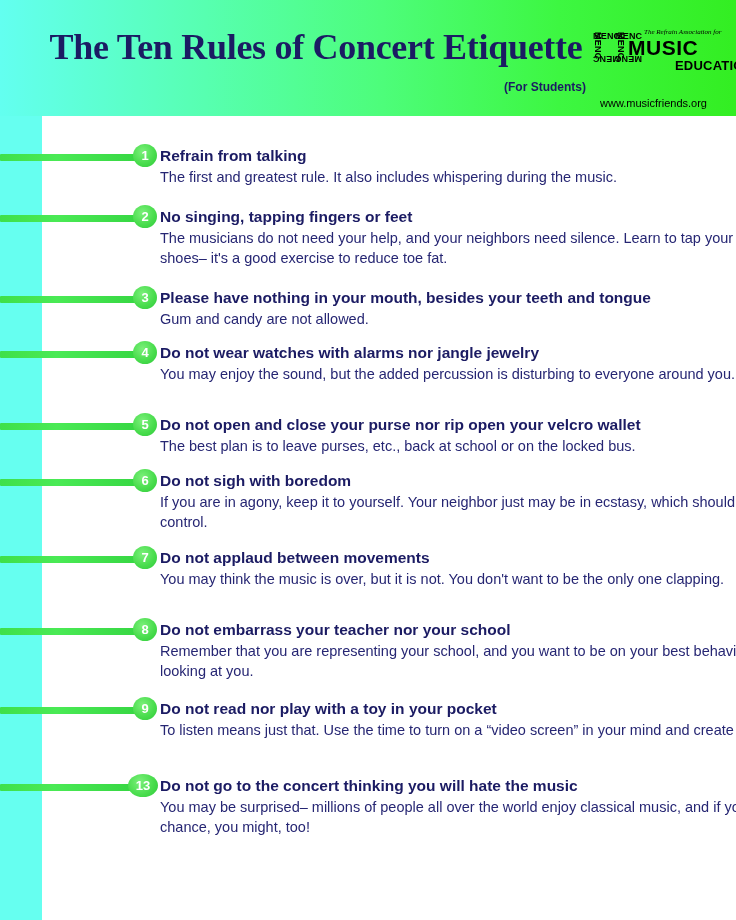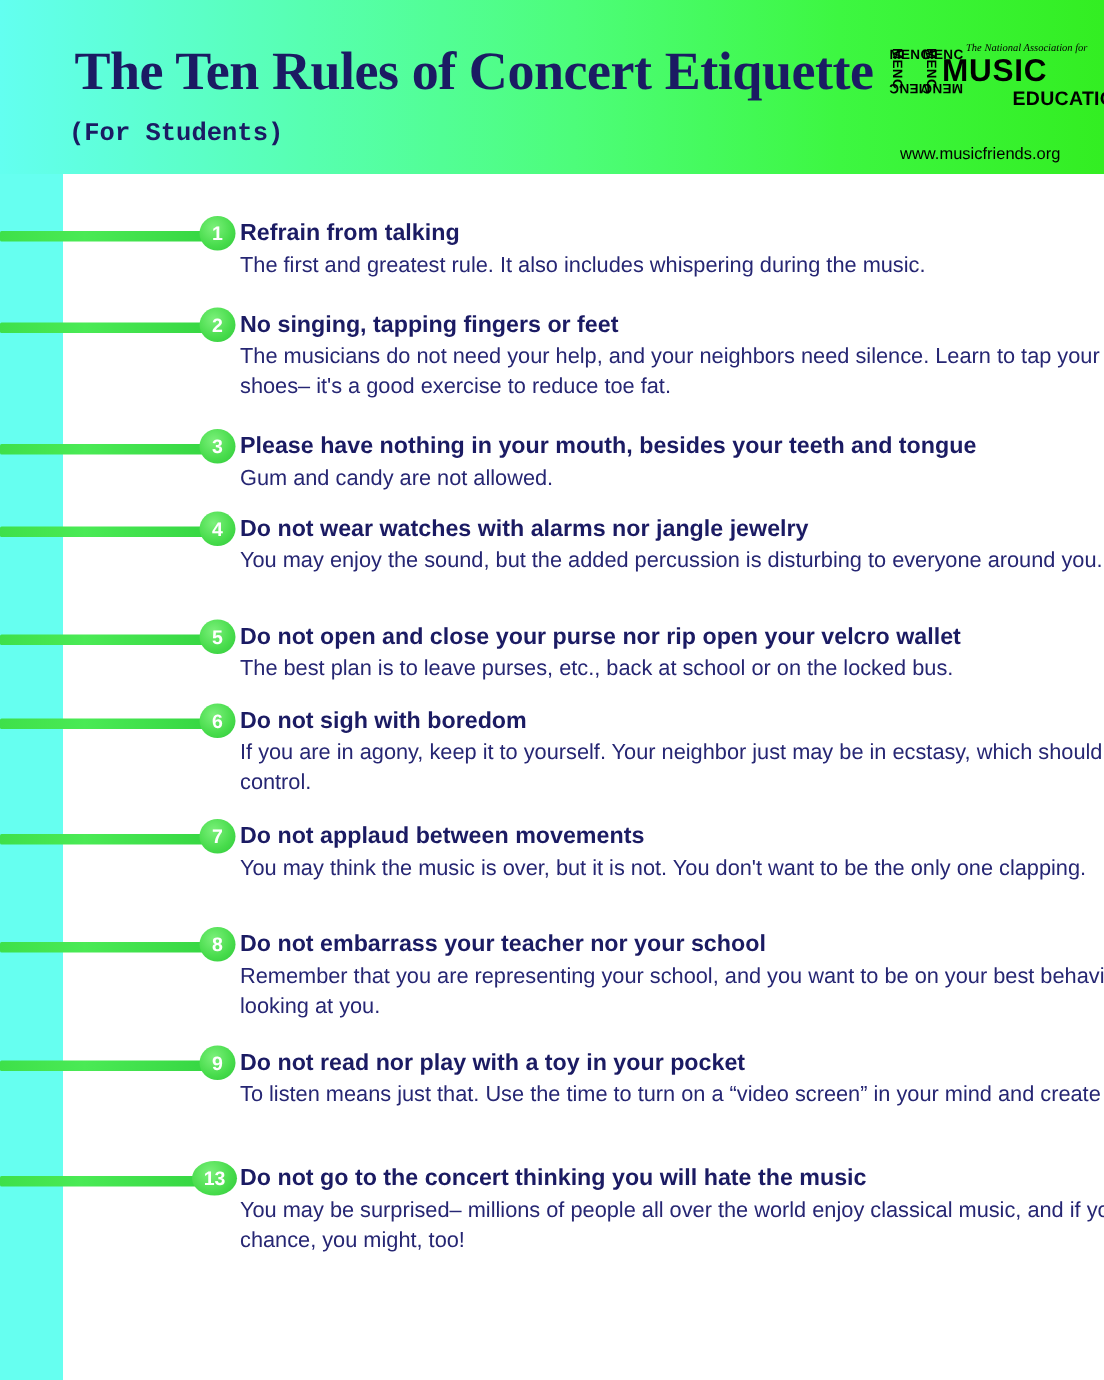--- a/index.html
+++ b/index.html
@@ -55,24 +55,24 @@
     line-height: 40px;
     letter-spacing: -0.3px;
     color: #1b1b63;
     white-space: nowrap;
   }
   .header-subtitle {
     position: absolute;
     left: 46px;
     top: 80px;
     width: 540px;
-    text-align: left;
-    font-family: Liberation Mono, monospace;
-    font-weight: bold;
-    font-size: 17px;
+    text-align: right;
+    font-family: Liberation Sans, sans-serif;
+    font-weight: bold;
+    font-size: 12px;
     color: #1b1b63;
   }
 
   
   .logo {
     position: absolute;
     right: 12px;
     top: 28px;
     width: 132px;
     height: 62px;
@@ -226,21 +226,21 @@
 
     <div class="logo">
       <div class="logo-mark">
         <span class="menc-a">MENC</span>
         <span class="menc-b">MENC</span>
         <span class="menc-c">MENC</span>
         <span class="menc-d">MENC</span>
         <span class="menc-e">MENC</span>
         <span class="menc-f">MENC</span>
       </div>
-      <div class="logo-assoc">The National Association for</div>
+      <div class="logo-assoc">The Refrain Association for</div>
       <div class="logo-music">MUSIC</div>
       <div class="logo-education">EDUCATION</div>
       <div class="logo-url">www.musicfriends.org</div>
     </div>
   </div>
 
   <div class="rules" id="rules-list">
       <div class="rule" style="position: absolute; top: 36px; left: 0px; width: 736px;">
         <div class="connector" style="top: 8px;"></div>
         <div class="badge" style="top: -2px; left: 133px;">1</div>

